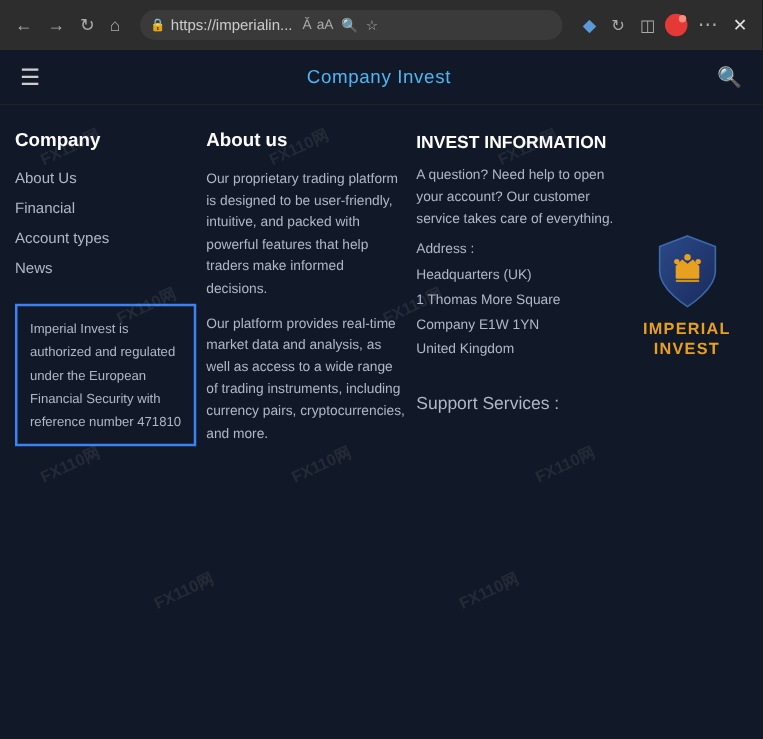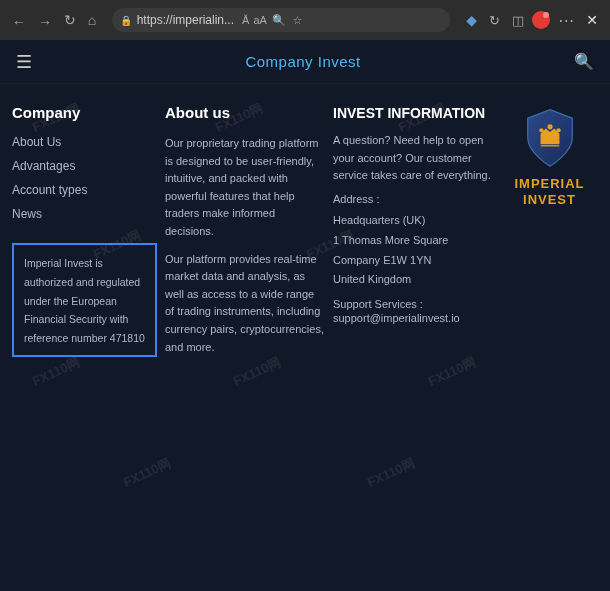--- a/index.html
+++ b/index.html
@@ -162,35 +162,36 @@
       font-size: 11px;
       margin-bottom: 6px;
     }
     .address-block {
       color: #b0b8c8;
       font-size: 11px;
       line-height: 1.8;
     }
     .support-label {
       color: #b0b8c8;
-      font-size: 11px;
-      margin-top: 8px;
+      font-size: 14px;
+      margin-top: 24px;
       margin-bottom: 2px;
     }
     .support-email {
       color: #b0b8c8;
       font-size: 11px;
     }
 
     
     .col-logo {
       display: flex;
       flex-direction: column;
       align-items: center;
       padding-top: 4px;
+      justify-content: center;
     }
     .logo-shield {
       width: 60px;
       height: 60px;
       margin-bottom: 8px;
     }
     .logo-name {
       color: #e8a020;
       font-size: 13px;
       font-weight: 700;
@@ -265,21 +266,21 @@
       <span class="watermark-text" style="top: 55%; left: 70%;">FX110网</span>
       <span class="watermark-text" style="top: 75%; left: 20%;">FX110网</span>
       <span class="watermark-text" style="top: 75%; left: 60%;">FX110网</span>
     </div>
 
   <div class="footer-grid">
 
     <div class="col-company">
       <div class="col-heading">Company</div>
       <a class="nav-link">About Us</a>
-      <a class="nav-link">Advantages</a>
+      <a class="nav-link">Financial</a>
       <a class="nav-link">Account types</a>
       <a class="nav-link">News</a>
 
       
       <div class="regulated-box">
         <span class="regulated-text">Imperial Invest is authorized and regulated under the European Financial Security with reference number 471810</span>
       </div>
     </div>
 
     <div class="col-about">
@@ -292,21 +293,20 @@
       <div class="contact-heading">INVEST INFORMATION</div>
       <div class="contact-text">A question? Need help to open your account? Our customer service takes care of everything.</div>
       <div class="address-label">Address :</div>
       <div class="address-block">
         <div>Headquarters (UK)</div>
         <div>1 Thomas More Square</div>
         <div>Company E1W 1YN</div>
         <div>United Kingdom</div>
       </div>
       <div class="support-label">Support Services :</div>
-      <div class="support-email">support@imperialinvest.io</div>
     </div>
 
     <div class="col-logo">
 
       <svg class="logo-shield" viewBox="0 0 60 70" xmlns="http://www.w3.org/2000/svg">
         <defs>
           <linearGradient id="shieldGrad" x1="0%" y1="0%" x2="100%" y2="100%">
             <stop offset="0%" style="stop-color:#2a4a8a;stop-opacity:1"></stop>
             <stop offset="100%" style="stop-color:#1a2a5a;stop-opacity:1"></stop>
           </linearGradient>

